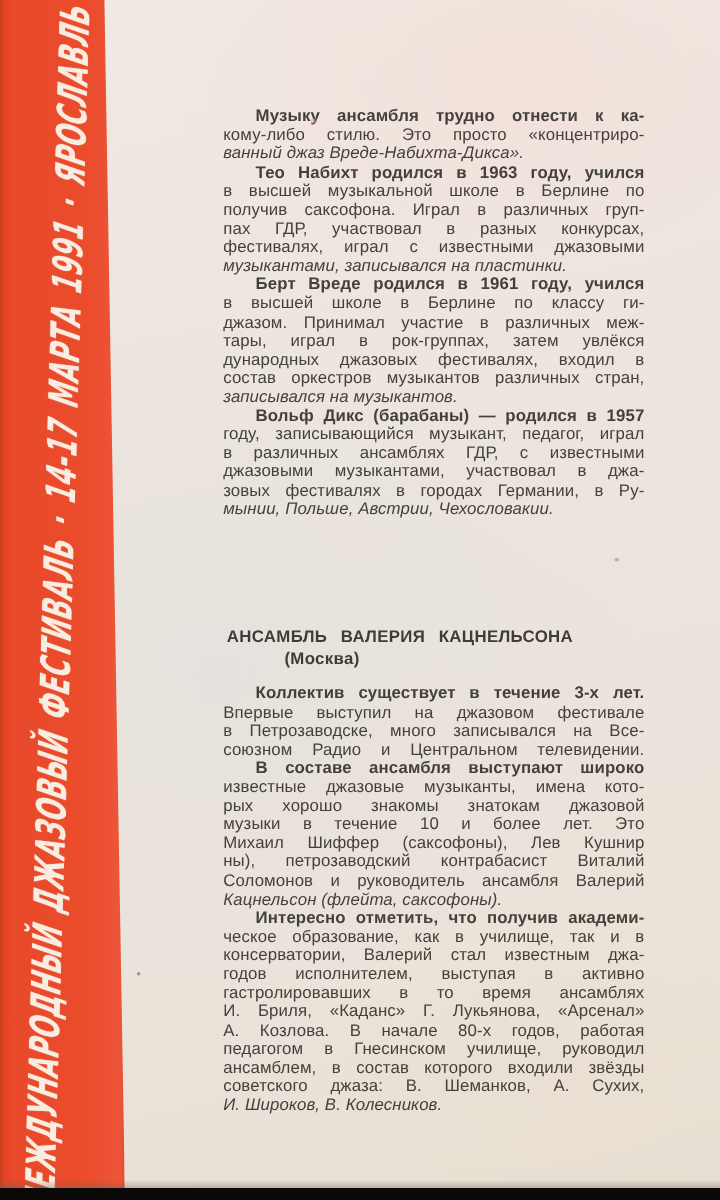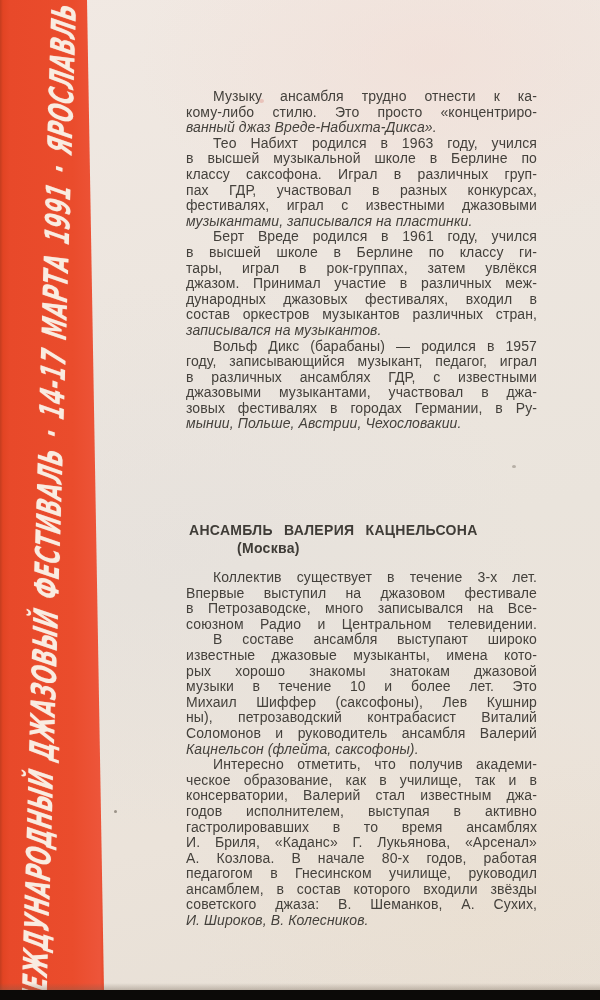--- a/index.html
+++ b/index.html
@@ -43,21 +43,21 @@
   
   .column {
     position: absolute; left: 186px; width: 351px;
     color: #44413c;
     font-size: 14px; line-height: 15.6px;
     letter-spacing: 0.1px;
   }
   .sec1 { top: 89px; }
   .sec2 { top: 570px; }
   .line { text-align: justify; text-align-last: justify; }
-  .line.first { text-indent: 27px; }
+  .line.first { text-indent: 27px; font-weight: bold; }
   .line.last { text-align-last: left; font-style: italic; }
 
   .heading-block {
     position: absolute; left: 189px; top: 521px; width: 351px;
     color: #3f3c37;
     font-weight: bold; font-size: 14px; line-height: 18px;
   }
   .heading-title { word-spacing: 7px; letter-spacing: 0.3px; }
   .heading-city  { letter-spacing: 0.3px; margin-left: 48px; }
 
@@ -83,28 +83,28 @@
   <div class="stripe">
     <div class="stripe-text" style="color: rgb(249, 236, 225);">МЕЖДУНАРОДНЫЙ ДЖАЗОВЫЙ ФЕСТИВАЛЬ · 14-17 МАРТА 1991 · ЯРОСЛАВЛЬ</div>
   </div>
 
   <div class="column sec1" style="color: rgb(68, 65, 60);">
       <div class="line first">Музыку ансамбля трудно отнести к ка-</div>
       <div class="line">кому-либо стилю. Это просто «концентриро-</div>
       <div class="line last">ванный джаз Вреде-Набихта-Дикса».</div>
       <div class="line first">Тео Набихт родился в 1963 году, учился</div>
       <div class="line">в высшей музыкальной школе в Берлине по</div>
-      <div class="line">классу саксофона. Играл в различных груп-</div>
+      <div class="line">получив саксофона. Играл в различных груп-</div>
       <div class="line">пах ГДР, участвовал в разных конкурсах,</div>
       <div class="line">фестивалях, играл с известными джазовыми</div>
       <div class="line last">музыкантами, записывался на пластинки.</div>
       <div class="line first">Берт Вреде родился в 1961 году, учился</div>
       <div class="line">в высшей школе в Берлине по классу ги-</div>
+      <div class="line">джазом. Принимал участие в различных меж-</div>
       <div class="line">тары, играл в рок-группах, затем увлёкся</div>
-      <div class="line">джазом. Принимал участие в различных меж-</div>
       <div class="line">дународных джазовых фестивалях, входил в</div>
       <div class="line">состав оркестров музыкантов различных стран,</div>
       <div class="line last">записывался на музыкантов.</div>
       <div class="line first">Вольф Дикс (барабаны) — родился в 1957</div>
       <div class="line">году, записывающийся музыкант, педагог, играл</div>
       <div class="line">в различных ансамблях ГДР, с известными</div>
       <div class="line">джазовыми музыкантами, участвовал в джа-</div>
       <div class="line">зовых фестивалях в городах Германии, в Ру-</div>
       <div class="line last">мынии, Польше, Австрии, Чехословакии.</div>
     </div>

